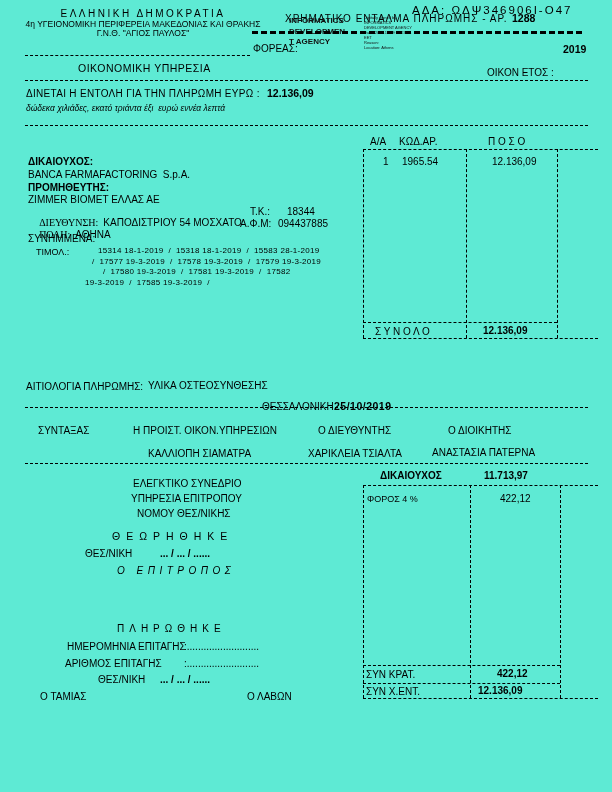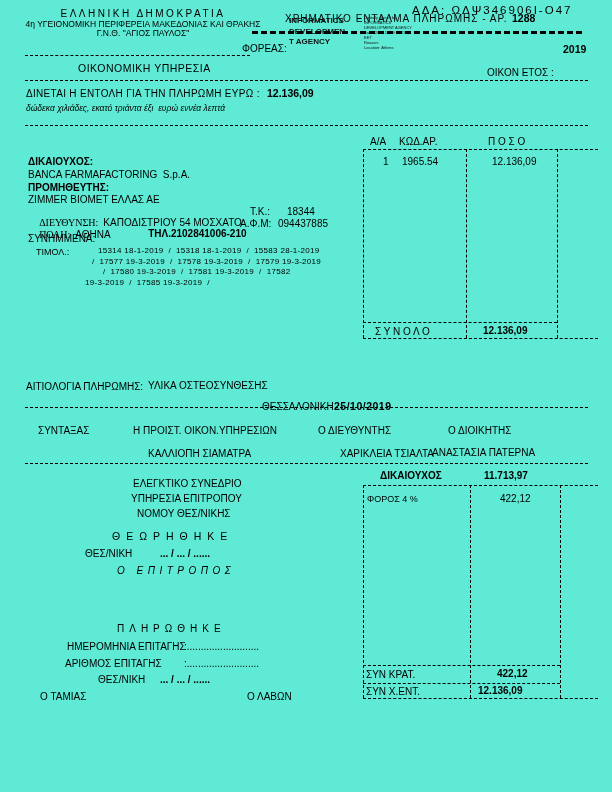--- a/index.html
+++ b/index.html
@@ -47,21 +47,21 @@
       <div>INFORMATICS</div>
       <div>DEVELOPMENT AGENCY</div>
       <div>Date: 2019.10.29 09:23:21</div>
       <div>EET</div>
       <div>Reason:</div>
       <div>Location: Athens</div>
     </div>
   </div>
   <div class="heavy" style="left:252px;top:31px;width:330px;"></div>
 
-  <div class="t" style="left:242px;top:44px;">ΦΟΡΕΑΣ:</div>
+  <div class="t" style="left:253px;top:44px;">ΦΟΡΕΑΣ:</div>
   <div class="t" style="left:487px;top:56px;margin-top:12px;">ΟΙΚΟΝ ΕΤΟΣ :</div>
   <div class="t b s105" style="left:563px;top:44px;">2019</div>
 
   <div class="dash" style="left:25px;top:55px;width:225px;"></div>
   <div class="t s105" style="left:78px;top:63px;letter-spacing:0.5px;">ΟΙΚΟΝΟΜΙΚΗ ΥΠΗΡΕΣΙΑ</div>
   <div class="dash" style="left:25px;top:80px;width:563px;"></div>
 
   <div class="t" style="left:26px;top:89px;letter-spacing:0.3px;">ΔΙΝΕΤΑΙ Η ΕΝΤΟΛΗ ΓΙΑ ΤΗΝ ΠΛΗΡΩΜΗ ΕΥΡΩ :</div>
   <div class="t b s105" style="left:267px;top:88px;">12.136,09</div>
   <div class="t i s85" style="left:26px;top:104px;">δώδεκα χιλιάδες, εκατό τριάντα έξι  ευρώ εννέα λεπτά</div>
@@ -91,23 +91,20 @@
 
   <div class="t" style="left:28px;top:207px;">
     <span class="lbl">ΔΙΕΥΘΥΝΣΗ:</span><span>ΚΑΠΟΔΙΣΤΡΙΟΥ 54 ΜΟΣΧΑΤΟ</span>
   </div>
   <div class="t" style="left:250px;top:207px;">Τ.Κ.:</div>
   <div class="t" style="left:287px;top:207px;">18344</div>
 
   <div class="t" style="left:28px;top:219px;">
     <span class="lbl">ΠΟΛΗ:</span><span>ΑΘΗΝΑ</span>
   </div>
-  <div class="t b" style="left:137px;top:218px;">
-    <span>ΤΗΛ.</span><span>2102841006-210</span>
-  </div>
   <div class="t" style="left:240px;top:219px;">Α.Φ.Μ:</div>
   <div class="t" style="left:278px;top:219px;">094437885</div>
 
   <div class="t" style="left:28px;top:234px;">ΣΥΝΗΜΜΕΝΑ:</div>
   <div class="t s9" style="left:36px;top:248px;">ΤΙΜΟΛ.:</div>
   <div class="t s8" style="left:98px;top:247px;letter-spacing:0.3px;">15314 18-1-2019  /  15318 18-1-2019  /  15583 28-1-2019</div>
   <div class="t s8" style="left:92px;top:258px;letter-spacing:0.3px;">/  17577 19-3-2019  /  17578 19-3-2019  /  17579 19-3-2019</div>
   <div class="t s8" style="left:103px;top:268px;letter-spacing:0.3px;">/  17580 19-3-2019  /  17581 19-3-2019  /  17582</div>
   <div class="t s8" style="left:85px;top:279px;letter-spacing:0.3px;">19-3-2019  /  17585 19-3-2019  /</div>
 
@@ -116,21 +113,21 @@
 
   <div class="dash" style="left:25px;top:407px;width:563px;"></div>
   <div class="t" style="left:262px;top:402px;">ΘΕΣΣΑΛΟΝΙΚΗ</div>
   <div class="t b s105" style="left:334px;top:401px;letter-spacing:0.5px;">25/10/2019</div>
 
   <div class="t s95" style="left:38px;top:426px;">ΣΥΝΤΑΞΑΣ</div>
   <div class="t s95" style="left:133px;top:426px;">Η ΠΡΟΙΣΤ. ΟΙΚΟΝ.ΥΠΗΡΕΣΙΩΝ</div>
   <div class="t s95" style="left:318px;top:426px;">Ο ΔΙΕΥΘΥΝΤΗΣ</div>
   <div class="t s95" style="left:448px;top:426px;">Ο ΔΙΟΙΚΗΤΗΣ</div>
   <div class="t s95" style="left:148px;top:449px;">ΚΑΛΛΙΟΠΗ ΣΙΑΜΑΤΡΑ</div>
-  <div class="t s95" style="left:308px;top:449px;margin-left:32px;">ΧΑΡΙΚΛΕΙΑ ΤΣΙΑΛΤΑ</div>
+  <div class="t s95" style="left:308px;top:449px;">ΧΑΡΙΚΛΕΙΑ ΤΣΙΑΛΤΑ</div>
   <div class="t s95" style="left:432px;top:448px;">ΑΝΑΣΤΑΣΙΑ ΠΑΤΕΡΝΑ</div>
   <div class="dash" style="left:25px;top:463px;width:563px;"></div>
 
   <div class="t s95" style="left:133px;top:479px;">ΕΛΕΓΚΤΙΚΟ ΣΥΝΕΔΡΙΟ</div>
   <div class="t s95" style="left:131px;top:494px;">ΥΠΗΡΕΣΙΑ ΕΠΙΤΡΟΠΟΥ</div>
   <div class="t s95" style="left:137px;top:509px;">ΝΟΜΟΥ ΘΕΣ/ΝΙΚΗΣ</div>
   <div class="t s105 ls6" style="left:112px;top:531px;">ΘΕΩΡΗΘΗΚΕ</div>
   <div class="t s95" style="left:85px;top:549px;">ΘΕΣ/ΝΙΚΗ</div>
   <div class="t b" style="left:160px;top:549px;">... / ... / ......</div>
   <div class="t ls45" style="left:117px;top:566px;font-style:italic;">Ο ΕΠΙΤΡΟΠΟΣ</div>

